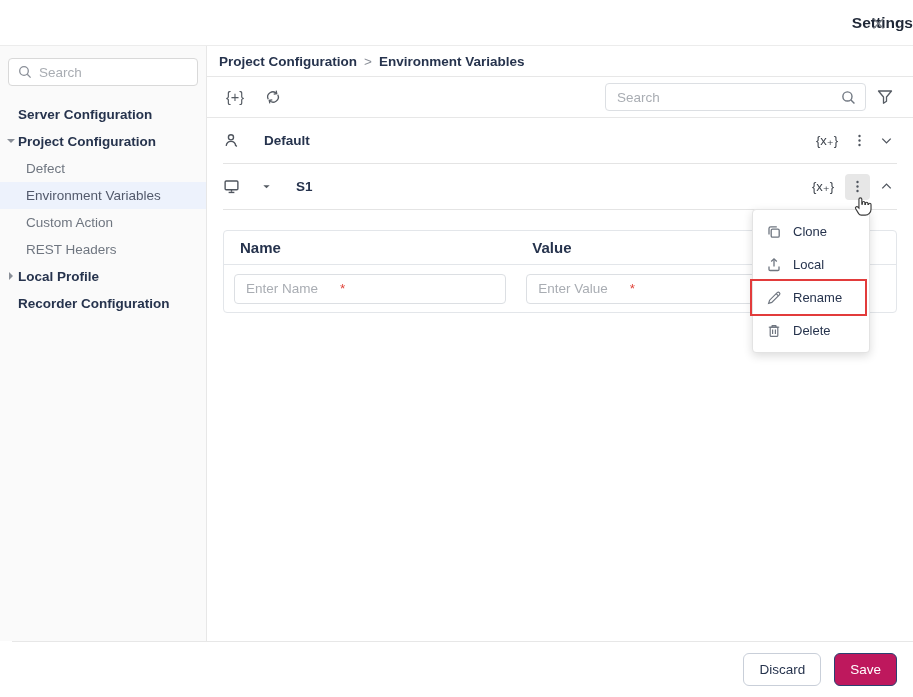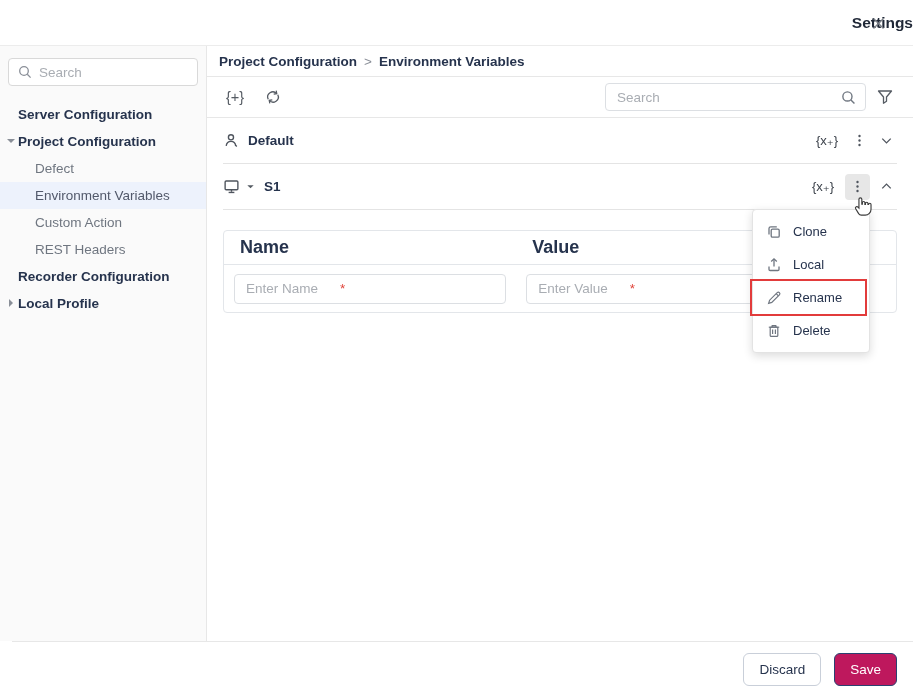--- a/index.html
+++ b/index.html
@@ -25,21 +25,21 @@
     width: 190px; height: 28px; border: 1px solid #d9d9d9; border-radius: 4px;
     background:#fff; padding: 0 8px 0 30px; font-size: 13.5px; color:#333; outline:none;
     font-family: "Liberation Sans", "DejaVu Sans", sans-serif;
   }
   .side-search input::placeholder { color:#a9adb3; }
   .side-search .mag { position:absolute; left:9px; top:6px; color:#8a8f98; }
   .nav { margin-top: 15px; }
   .nav-item { height: 27px; display:flex; align-items:center; cursor:pointer; position:relative; }
   .nav-item .caret { position:absolute; left:5px; top:7px; width:12px; height:12px; color:#8a8f98; }
   .nav-item.top .lbl { padding-left: 18px; font-weight: bold; color:#26334d; }
-  .nav-item.child .lbl { padding-left: 35px; font-weight: normal; color:#6f7680; }
+  .nav-item.child .lbl { padding-left: 26px; font-weight: normal; color:#6f7680; }
   .nav-item.selected { background:#edf2fc; }
   .nav-item.selected .lbl { color:#52596b; }
 
   
   .main { flex: 1 1 auto; position: relative; display:flex; flex-direction:column; background:#fff; }
   .crumb { height: 31px; flex:0 0 31px; border-bottom:1px solid #e7e7e7; display:flex; align-items:center; padding-left:12px; font-weight:bold; font-size:13.5px; }
   .crumb .sep { color:#8a8f98; margin: 0 7px; font-weight:normal; }
   .tbar { height: 41px; flex:0 0 41px; border-bottom:1px solid #e7e7e7; display:flex; align-items:center; padding: 0 17px 0 15px; }
   .tbar .txt-icon-btn { border:none; background:none; cursor:pointer; font-size:14.5px; color:#555b63; font-family:"Liberation Sans","DejaVu Sans",sans-serif; padding:2px 4px; }
   .tbar .icon-plain { border:none; background:none; cursor:pointer; color:#555b63; margin-left:14px; padding:2px; display:flex; }
@@ -48,33 +48,33 @@
     width: 261px; height: 28px; border:1px solid #dcdfe3; border-radius:4px; background:#fff;
     padding: 0 30px 0 11px; font-size:13.5px; color:#333; outline:none;
     font-family:"Liberation Sans","DejaVu Sans",sans-serif;
   }
   .tbar-search input::placeholder { color:#a9adb3; }
   .tbar-search .mag { position:absolute; right:9px; top:6px; color:#6f7680; }
   .filter-btn { border:none; background:none; cursor:pointer; color:#555b63; margin-left:8px; padding:2px; display:flex; }
 
   .content { flex:1 1 auto; padding: 0 16px; position:relative; }
   .sec-row { height: 46px; border-bottom: 1px solid #e4e4e4; display:flex; align-items:center; }
-  .sec-row .left { display:flex; align-items:center; gap:8px; }
+  .sec-row .left { display:flex; align-items:center; gap:24px; }
   .sec-row .sicon { color:#4f555e; display:flex; }
   .sec-row .dd-caret { color:#555b63; display:flex; margin-left:-3px; }
   .sec-title { font-weight:bold; font-size:13.5px; color:#26334d; }
   .sec-row .right { margin-left:auto; display:flex; align-items:center; gap:6px; }
   .icon-btn { border:none; background:none; cursor:pointer; color:#4f555e; display:flex; align-items:center; justify-content:center; padding:3px; border-radius:4px; }
   .varadd { font-size:13px; color:#3c424b; font-family:"Liberation Sans","DejaVu Sans",sans-serif; padding:3px 5px; }
   .kebab-active { background:#e7e7e7; width:25px; height:26px; }
 
   
   .vtable { margin-top: 20px; border: 1px solid #e3e6ea; border-radius: 4px; overflow:hidden; }
   .vt-head { display:grid; grid-template-columns: 43.5% 56.5%; height: 34px; border-bottom:1px solid #e3e6ea; align-items:center; }
-  .vt-head .col { padding-left: 16px; font-weight: bold; font-size: 18px; color:#26334d; }
+  .vt-head .col { padding-left: 16px; font-weight: bold; font-size: 15px; color:#26334d; }
   .vt-row { display:grid; grid-template-columns: 43.5% 56.5%; height: 47px; align-items:center; }
   .fake-input {
     margin-left: 10px; width: 272px; height: 30px; border:1px solid #dcdfe3; border-radius:4px;
     display:flex; align-items:center; padding-left:11px; gap:22px; background:#fff; cursor:text;
   }
   .fake-input .ph { color:#a9adb3; font-size:13.5px; }
   .fake-input .req { color:#e0443a; font-size:13.5px; }
 
   
   .menu {
@@ -143,29 +143,29 @@
         <div class="nav-item child selected">
           <span class="lbl">Environment Variables</span>
         </div>
         <div class="nav-item child">
           <span class="lbl">Custom Action</span>
         </div>
         <div class="nav-item child">
           <span class="lbl">REST Headers</span>
         </div>
         <div class="nav-item top">
-          <span class="lbl">Recorder Configuration</span>
-        </div>
-        <div class="nav-item top">
           <span class="caret">
               <svg width="12" height="12" viewBox="0 0 12 12">
                 <path d="M4 2 L8 6 L4 10 Z" fill="currentColor"></path>
               </svg>
             </span>
           <span class="lbl">Local Profile</span>
+        </div>
+        <div class="nav-item top">
+          <span class="lbl">Recorder Configuration</span>
         </div>
       </div>
     </div>
 
     <div class="main">
       <div class="crumb">
         <span>Project Configuration</span>
         <span class="sep">&gt;</span>
         <span>Environment Variables</span>
       </div>

